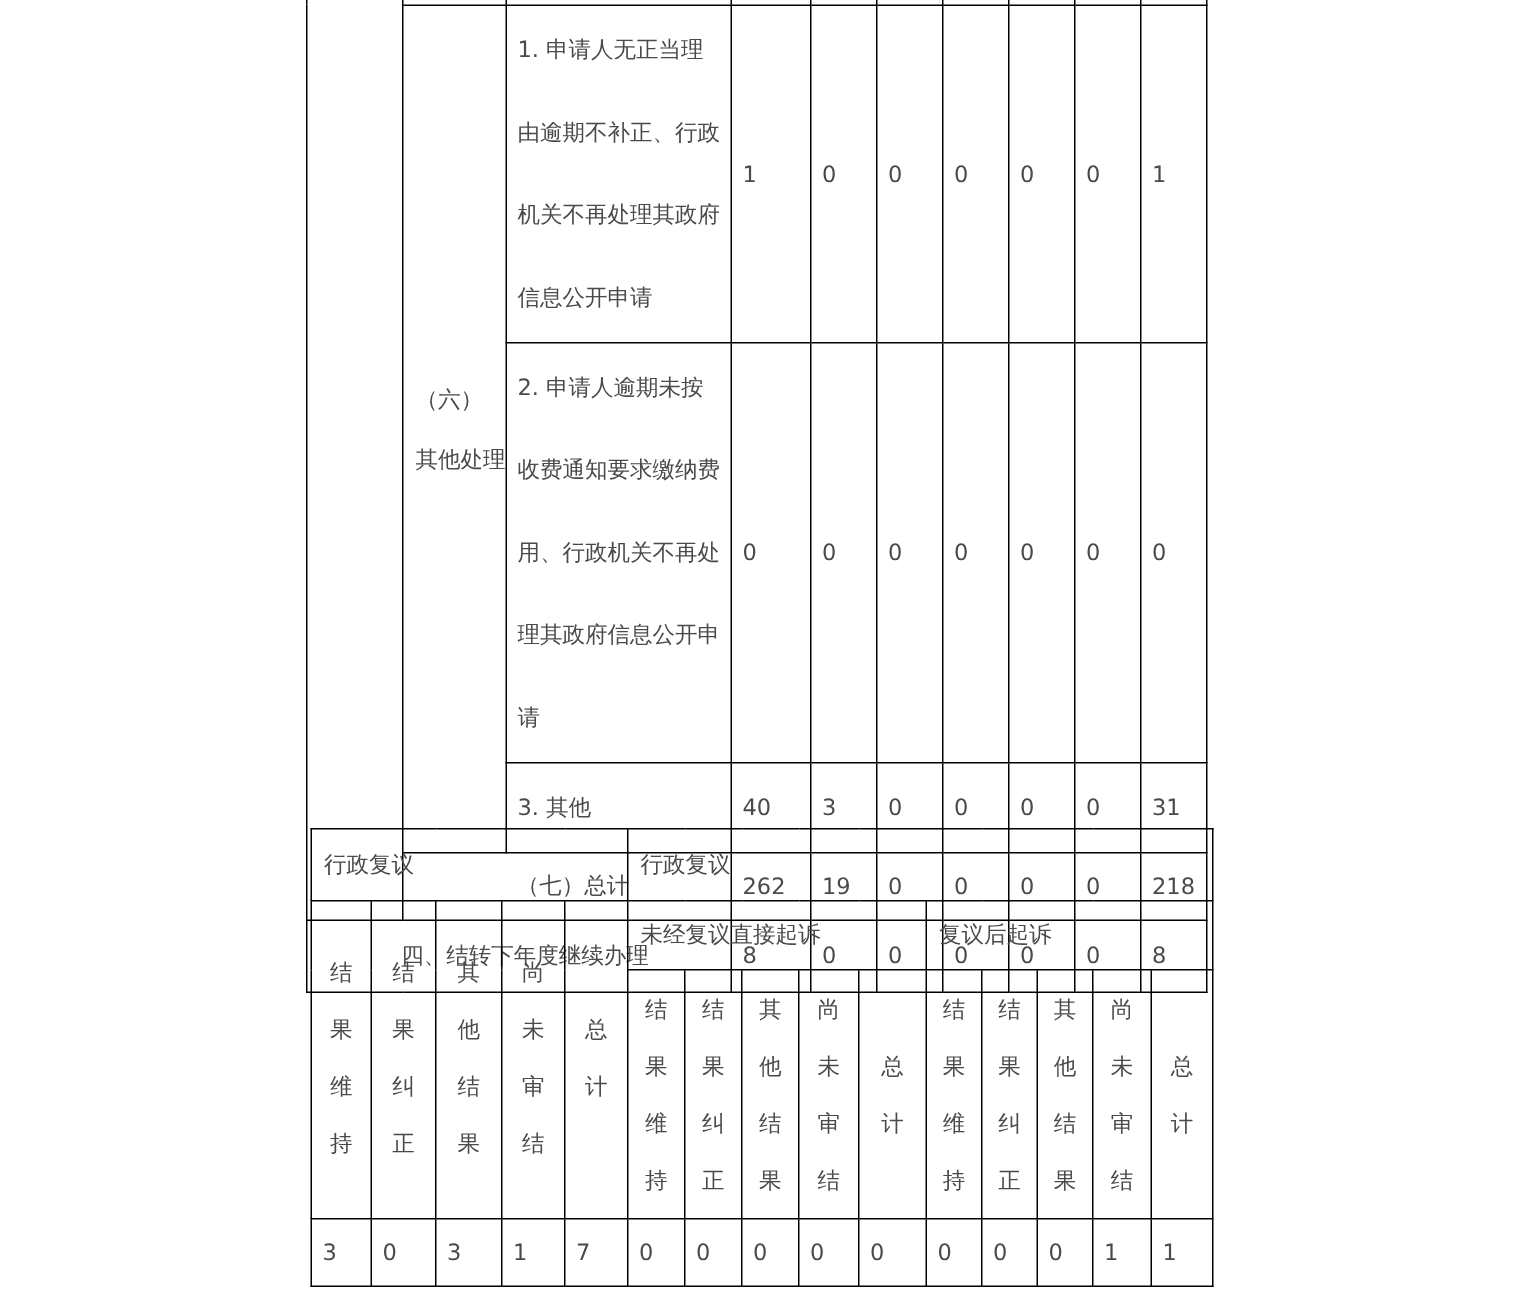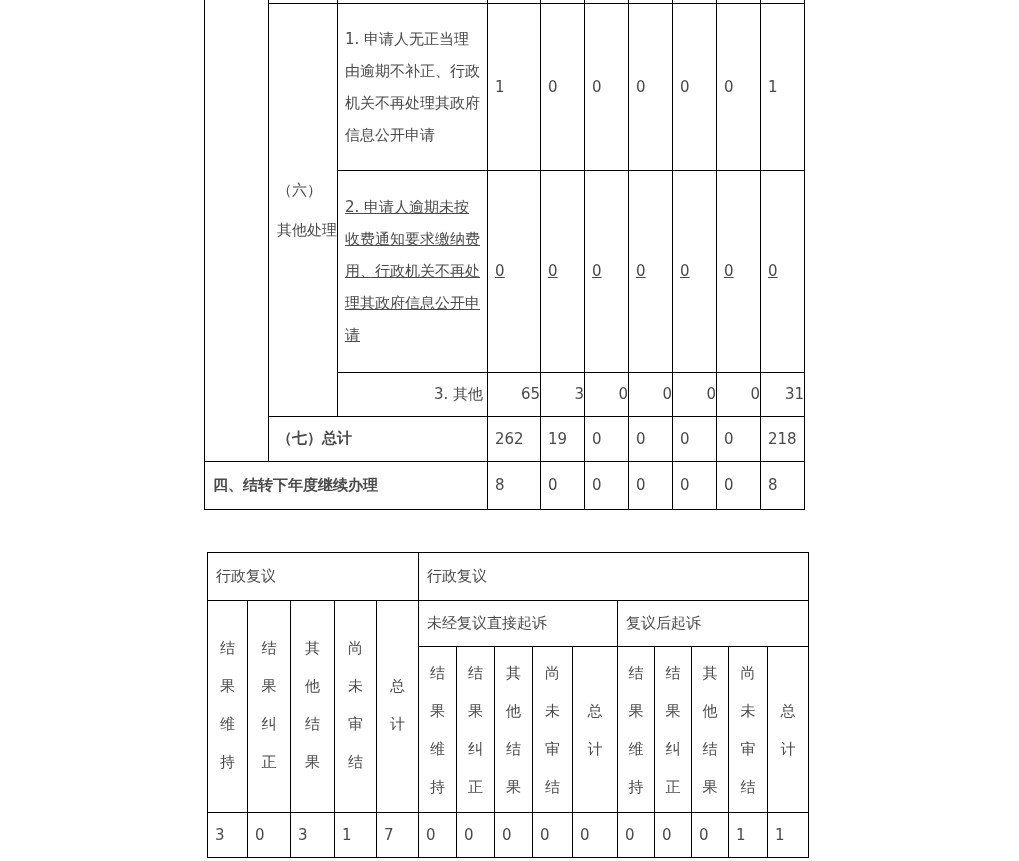--- a/index.html
+++ b/index.html
@@ -29,29 +29,29 @@
   .t1 { position: absolute; left: 204px; top: 0; width: 601px; }
   .t1 tr.stub td { border-top: none; height: 3px; line-height: 0; font-size: 0; }
   .t1 td.section-spacer { border-top: none; }
   .t1 td.group-label {
     white-space: pre-line;
     line-height: 40px;
     padding-left: 8px;
     text-align: left;
   }
   .t1 td.item-label {
-    line-height: 32px;
+    line-height: 55px;
     padding: 2px 4px 2px 7px;
     text-align: left;
   }
-  .t1 td.row-label { padding-left: 8px; text-align: left; font-weight: bold; }
+  .t1 td.row-label { padding-left: 8px; text-align: center; }
   .t1 td.val { padding-left: 7px; text-align: left; }
   .t1 tr.r1 td { height: 167px; }
-  .t1 tr.r2 td { height: 202px; text-decoration: underline; }
-  .t1 tr.r3 td { height: 44px; text-align: right; }
+  .t1 tr.r2 td { height: 202px; }
+  .t1 tr.r3 td { height: 44px; }
   .t1 tr.r4 td { height: 45px; }
   .t1 tr.r5 td { height: 48px; }
   
   .heading {
     position: absolute;
     left: 75px;
     top: 516px;
     font-size: 18px;
     font-weight: bold;
     color: #3f3f3f;
@@ -121,21 +121,21 @@
       <td class="val">0</td>
       <td class="val">0</td>
       <td class="val">0</td>
       <td class="val">0</td>
       <td class="val">0</td>
       <td class="val">0</td>
       <td class="val">0</td>
     </tr>
     <tr class="r3">
       <td class="item-label">3. 其他</td>
-      <td class="val">65</td>
+      <td class="val">40</td>
       <td class="val">3</td>
       <td class="val">0</td>
       <td class="val">0</td>
       <td class="val">0</td>
       <td class="val">0</td>
       <td class="val">31</td>
     </tr>
     <tr class="r4">
       <td class="row-label" colspan="2">（七）总计</td>
       <td class="val">262</td>

